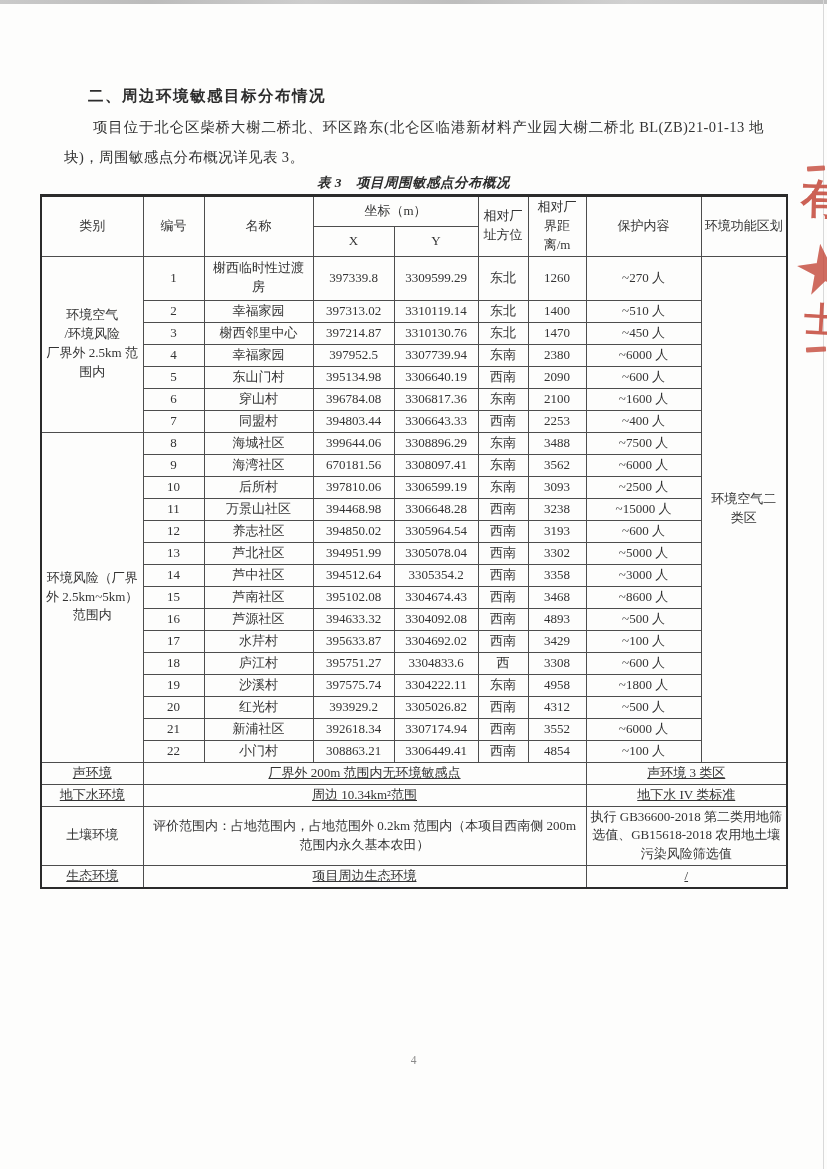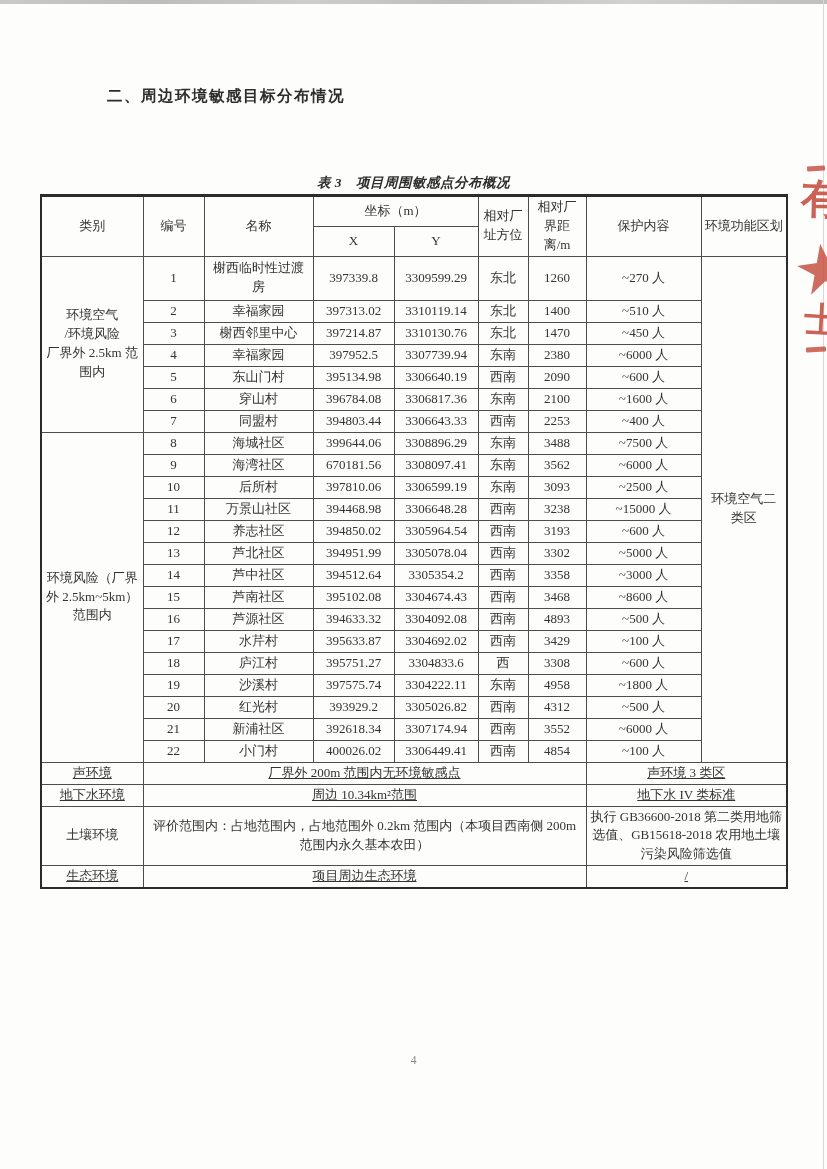--- a/index.html
+++ b/index.html
@@ -15,21 +15,21 @@
   .scan-edge-top {
     position: absolute; top: 0; left: 0; width: 100%; height: 4px;
     background: linear-gradient(90deg, #b9b9b9 0%, #a6a6a6 18%, #bdbdbd 37%, #a9a9a9 55%, #c2c2c2 76%, #ababab 100%);
     opacity: .75;
   }
   .scan-edge-right {
     position: absolute; top: 0; right: 3px; width: 1px; height: 100%;
     background: #d9d9d9;
   }
   .heading {
-    position: absolute; left: 107px; top: 86px;
+    position: absolute; left: 88px; top: 86px;
     font-size: 15.5px; font-weight: bold; color: #2d2d2d;
     letter-spacing: 1.5px;
   }
   .paragraph {
     position: absolute; left: 64px; top: 112px; width: 700px;
     font-size: 14.5px; line-height: 30px;
     text-indent: 2em; text-align: justify; color: #333;
     letter-spacing: 0.4px;
   }
   .table-title {
@@ -76,20 +76,21 @@
 </style>
 </head>
 <body>
 
 <div class="page">
   <div class="scan-edge-top"></div>
   <div class="scan-edge-right"></div>
 
   <div class="heading">二、周边环境敏感目标分布情况</div>
 
+  <p class="paragraph">项目位于北仑区柴桥大榭二桥北、环区路东(北仑区临港新材料产业园大榭二桥北 BL(ZB)21-01-13 地块)，周围敏感点分布概况详见表 3。</p>
 
   <div class="table-title">表 3　项目周围敏感点分布概况</div>
 
   <table class="main">
     <colgroup>
       <col style="width:102px">
         <col style="width:61px">
         <col style="width:109px">
       <col style="width:81px">
         <col style="width:84px">
@@ -309,21 +310,21 @@
           <td>新浦社区</td>
           <td>392618.34</td>
           <td>3307174.94</td>
           <td>西南</td>
           <td>3552</td>
           <td>~6000 人</td>
         </tr>
         <tr>
           <td>22</td>
           <td>小门村</td>
-          <td>400026.02</td>
+          <td>308863.21</td>
           <td>3306449.41</td>
           <td>西南</td>
           <td>4854</td>
           <td>~100 人</td>
         </tr>
         <tr class="row-sum">
           <td>声环境</td>
           <td colspan="6">厂界外 200m 范围内无环境敏感点</td>
           <td colspan="2">声环境 3 类区</td>
         </tr>

